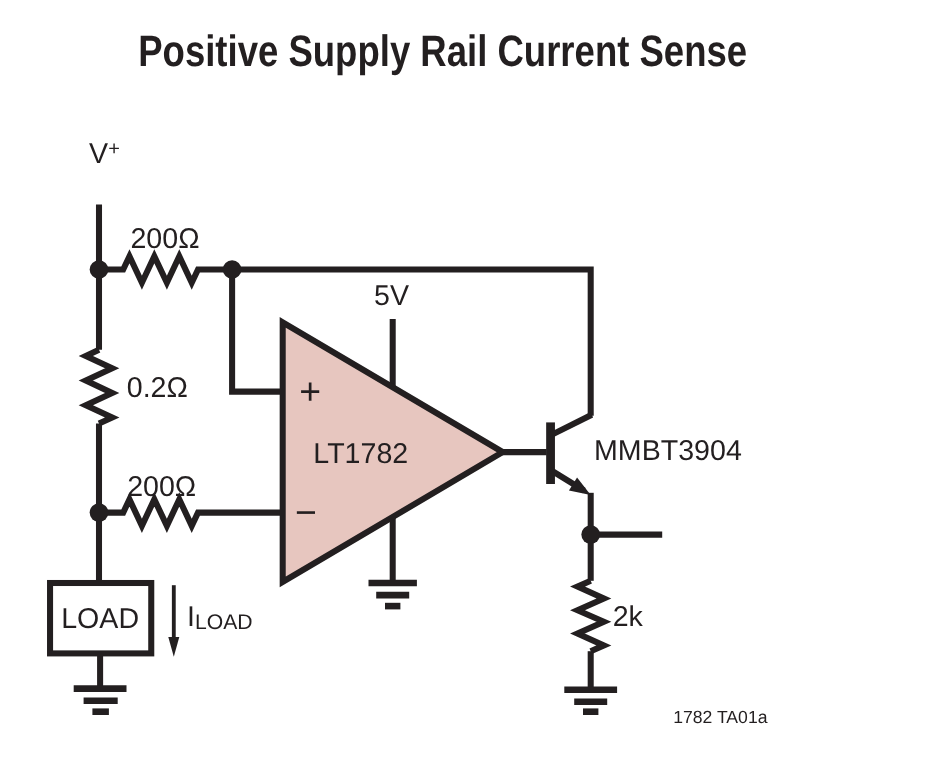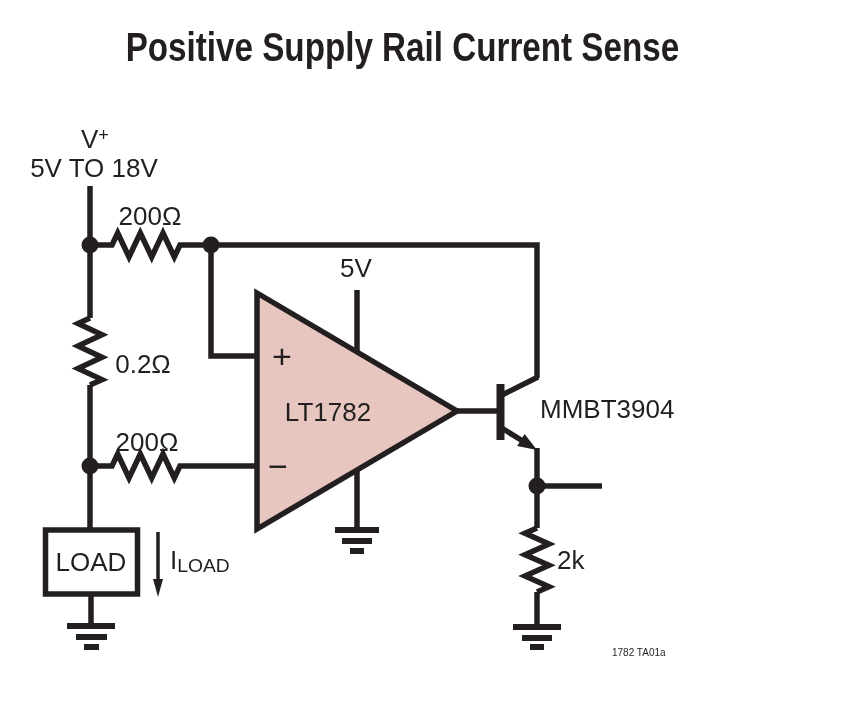--- a/index.html
+++ b/index.html
@@ -22,21 +22,21 @@
     font-size:26px;
     line-height:1;
     white-space:nowrap;
     color:var(--ink);
   }
   .c{transform:translate(-50%,-50%);}
   .lv{transform:translateY(-50%);}
   .sub{font-size:74%;position:relative;top:0.14em;}
   .sup{font-size:70%;position:relative;top:-0.38em;}
   .big{font-size:34px;}
-  .small{font-size:10px;}
+  .small{font-size:16px;}
   #title-wrap{
     position:absolute;left:125px;top:26px;width:555px;height:43px;
     display:flex;align-items:center;justify-content:center;
   }
   #title-wrap span{
     font-size:40px;font-weight:bold;white-space:nowrap;
     transform:scaleX(0.83);transform-origin:center;
   }
 </style>
 </head>
@@ -115,25 +115,24 @@
     <line x1="158" y1="532" x2="158" y2="584" stroke="var(--ink)" stroke-width="3.5"></line>
     <polygon points="158,597 153,579 163,579" fill="var(--ink)"></polygon>
   </svg>
 
   <div id="title-wrap">
     <span>Positive Supply Rail Current Sense</span>
   </div>
 
   <div class="lbl c" style="left:95px;top:139px"><span>V</span><span class="sup">+</span></div>
 
-  <div class="lbl c" style="left:94px;top:168px">5V TO 18V</div>
 
   <div class="lbl c" style="left:150px;top:216px">200Ω</div>
 
-  <div class="lbl c" style="left:143px;top:364px">0.2Ω</div>
+  <div class="lbl c" style="left:143px;top:352px">0.2Ω</div>
 
   <div class="lbl c" style="left:147px;top:442px">200Ω</div>
 
   <div class="lbl c" style="left:356px;top:268px">5V</div>
 
   <div class="lbl c big" style="left:282px;top:356px">+</div>
 
   <div class="lbl c big" style="left:278px;top:466px">−</div>
 
   <div class="lbl c" style="left:328px;top:412px">LT1782</div>

